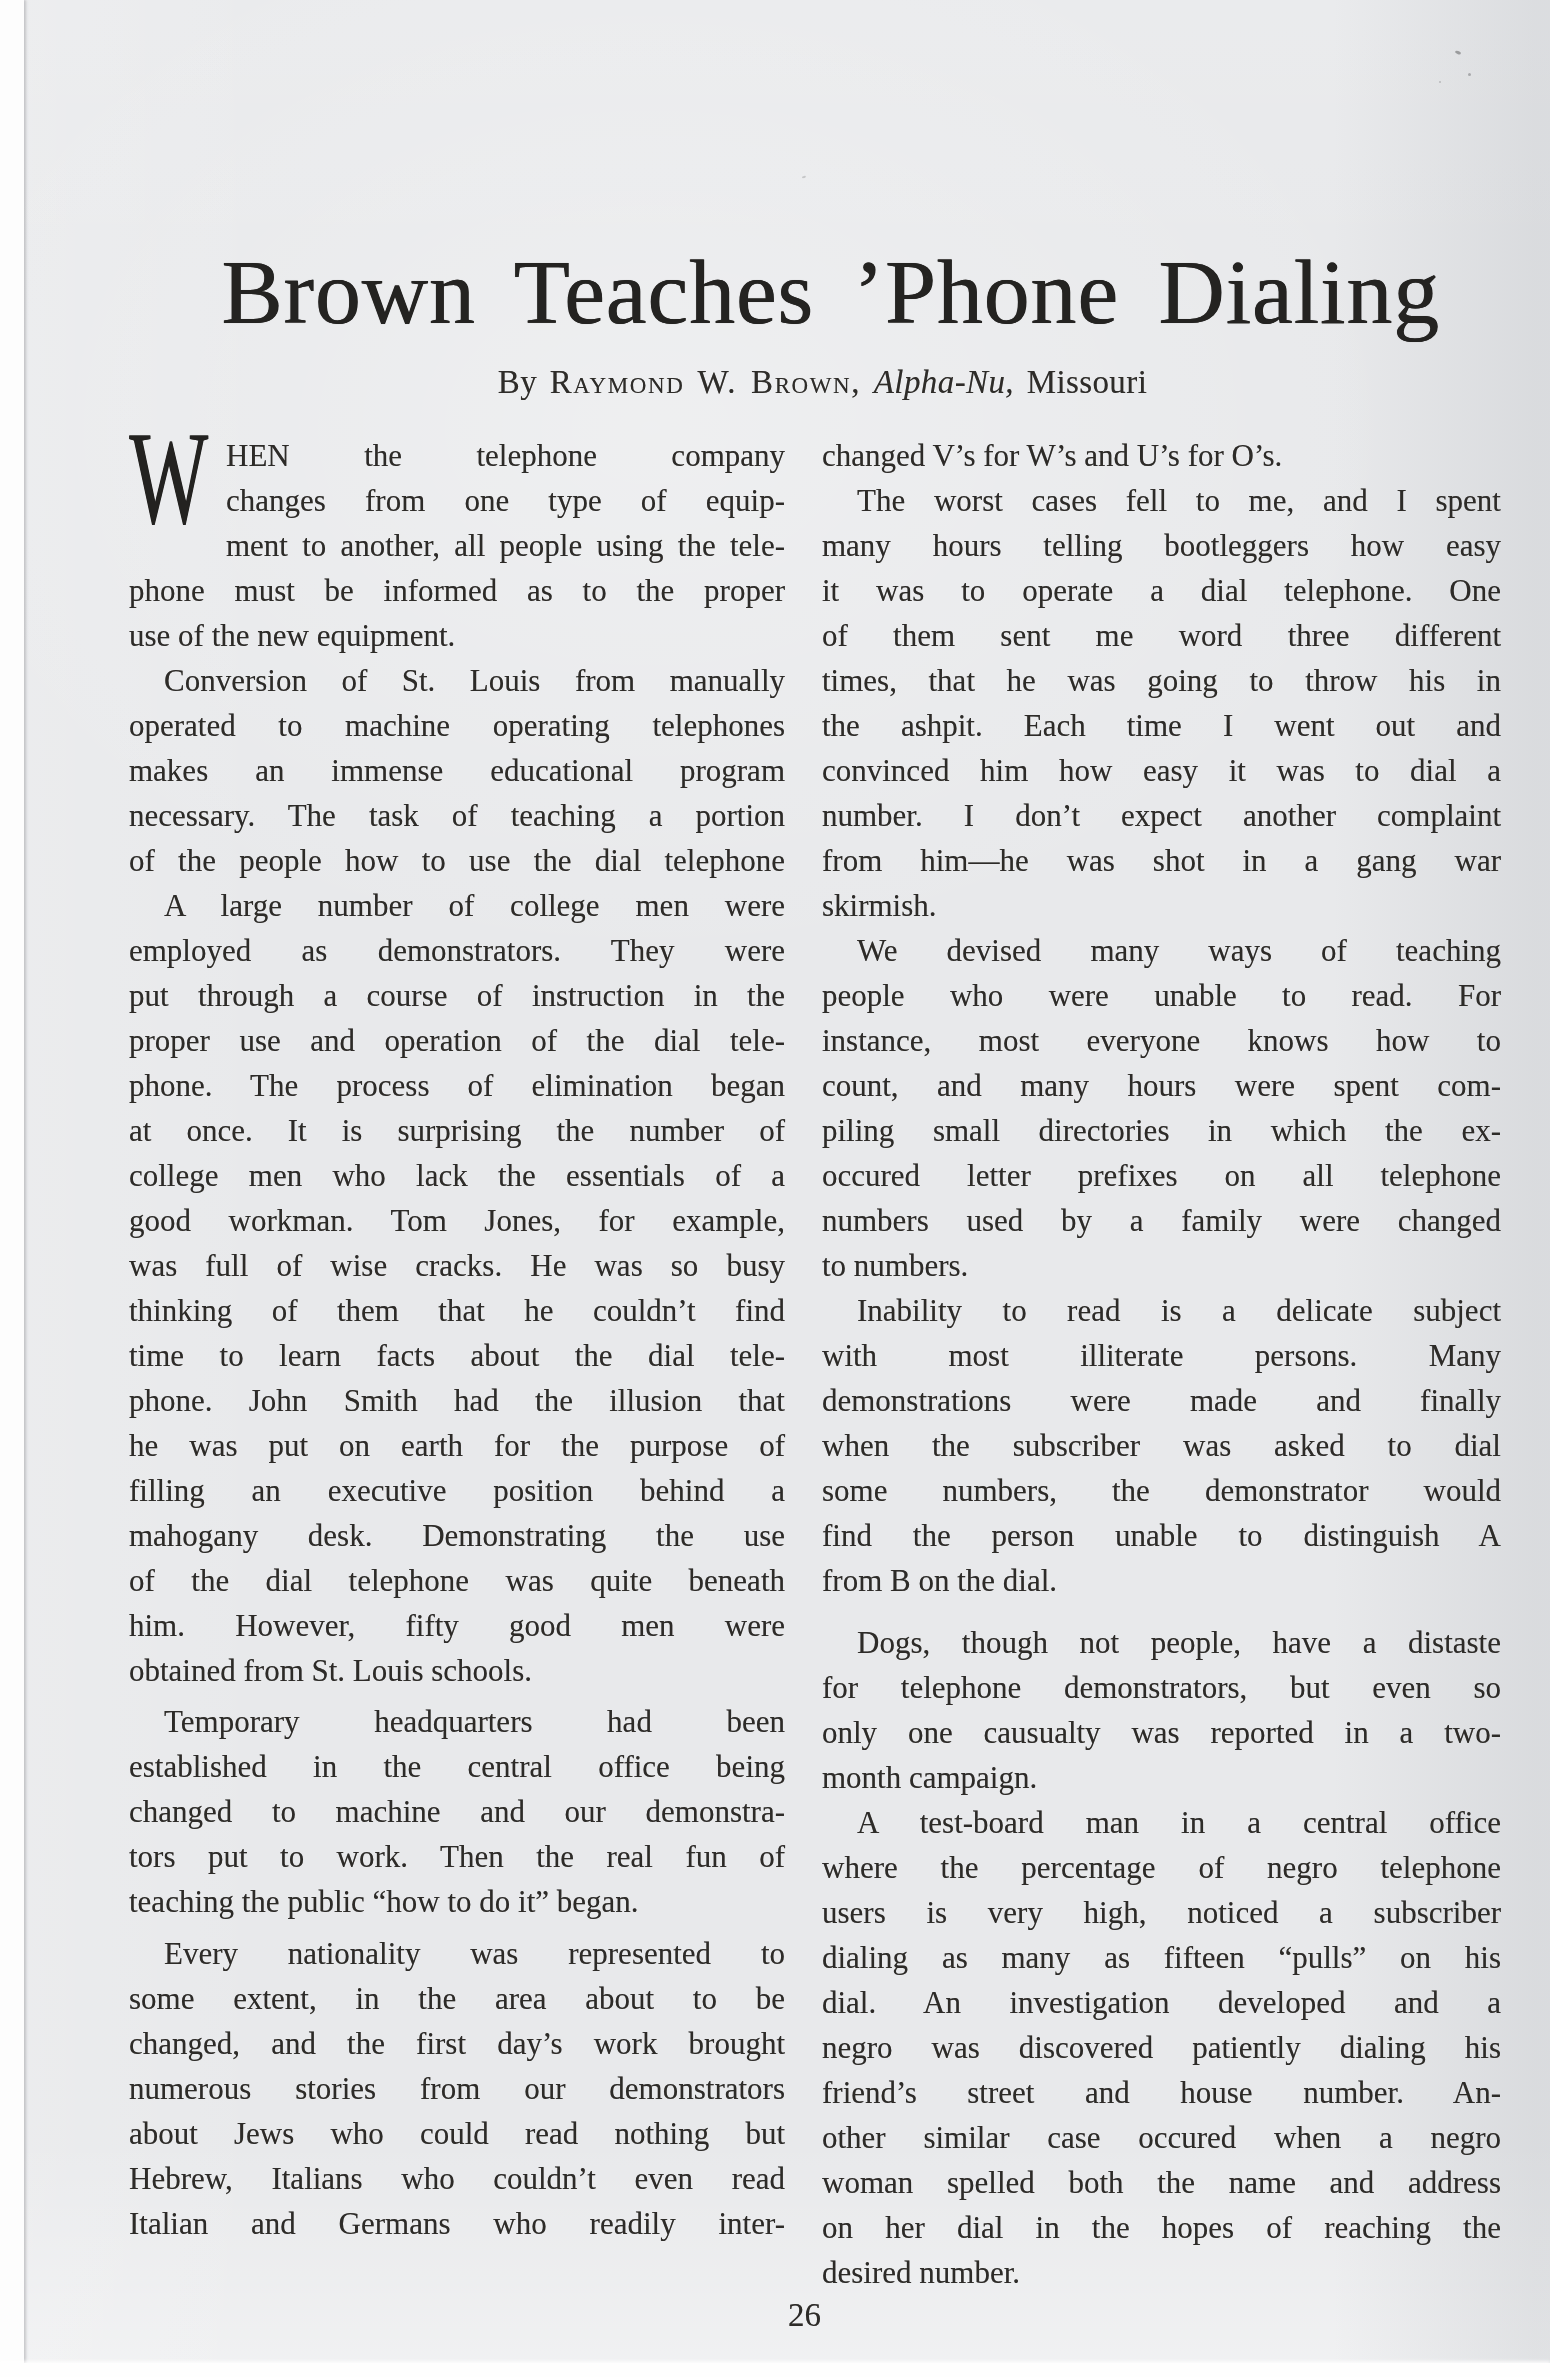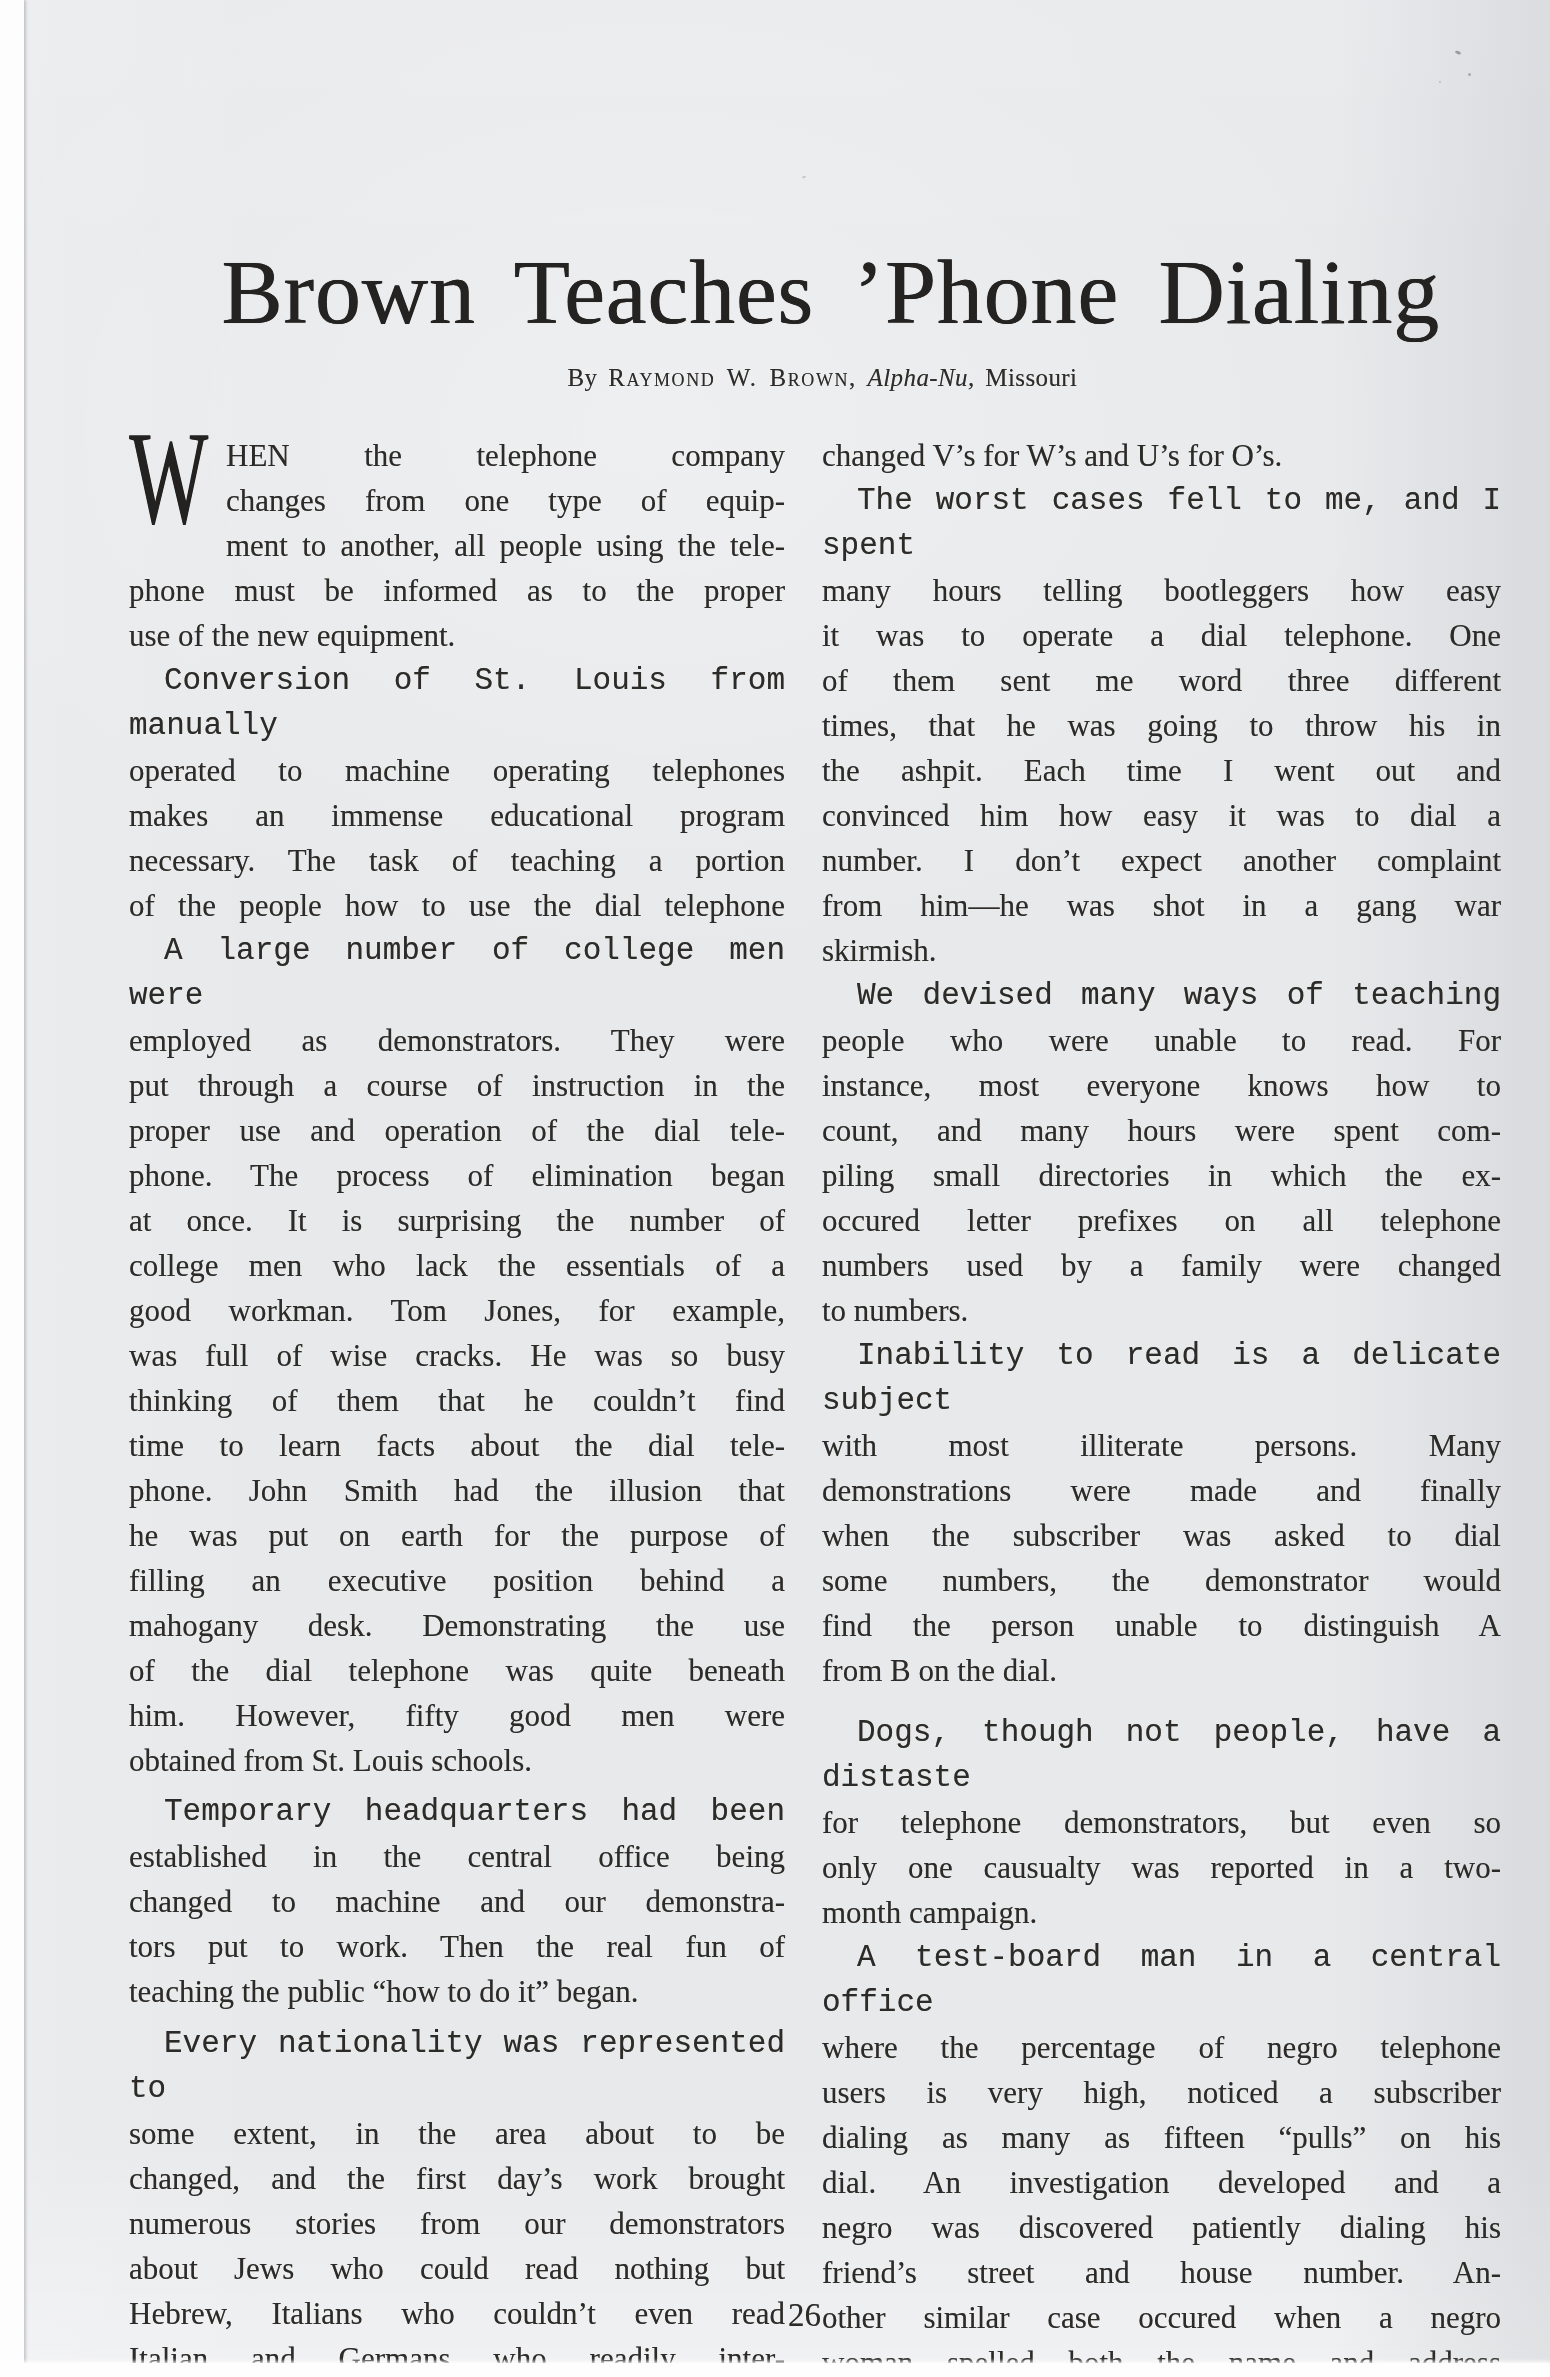--- a/index.html
+++ b/index.html
@@ -56,21 +56,21 @@
     text-shadow: 0.5px 0 0 #242321, 0 0 0.8px rgba(36,35,33,0.35);
   }
   .byline {
     position: absolute;
     top: 364px;
     left: 0;
     width: 100%;
     padding-left: 95px;
     box-sizing: border-box;
     text-align: center;
-    font-size: 25px;
+    font-size: 33px;
     letter-spacing: 0.4px;
     word-spacing: 4px;
     color: #2e2c29;
     text-shadow: 0 0 0.6px rgba(46,44,41,0.45);
   }
   .byline .author {
     font-variant: small-caps;
     letter-spacing: 1.6px;
   }
   .byline .affiliation {
@@ -87,21 +87,21 @@
     line-height: 45px;
     color: #2d2b28;
     text-shadow: 0 0 0.6px rgba(45,43,40,0.42);
   }
   .col { box-sizing: border-box; }
   .col-left  { width: 656px; }
   .col-right { width: 679px; }
   .para { margin: 0; }
   .para.sp-sm { margin-top: 6.3px; }
   .para.sp-md { margin-top: 17px; }
-  .para.indent .line:first-of-type { text-indent: 35px; font-family: Liberation Mono, monospace; }
+  .para.indent .line:first-of-type { text-indent: 35px; }
   .line {
     text-align: justify;
     text-align-last: justify;
     hyphens: none;
   }
   .line.last { text-align-last: left; }
   .dropcap {
     float: left;
     width: 89px;
     height: 90px;

